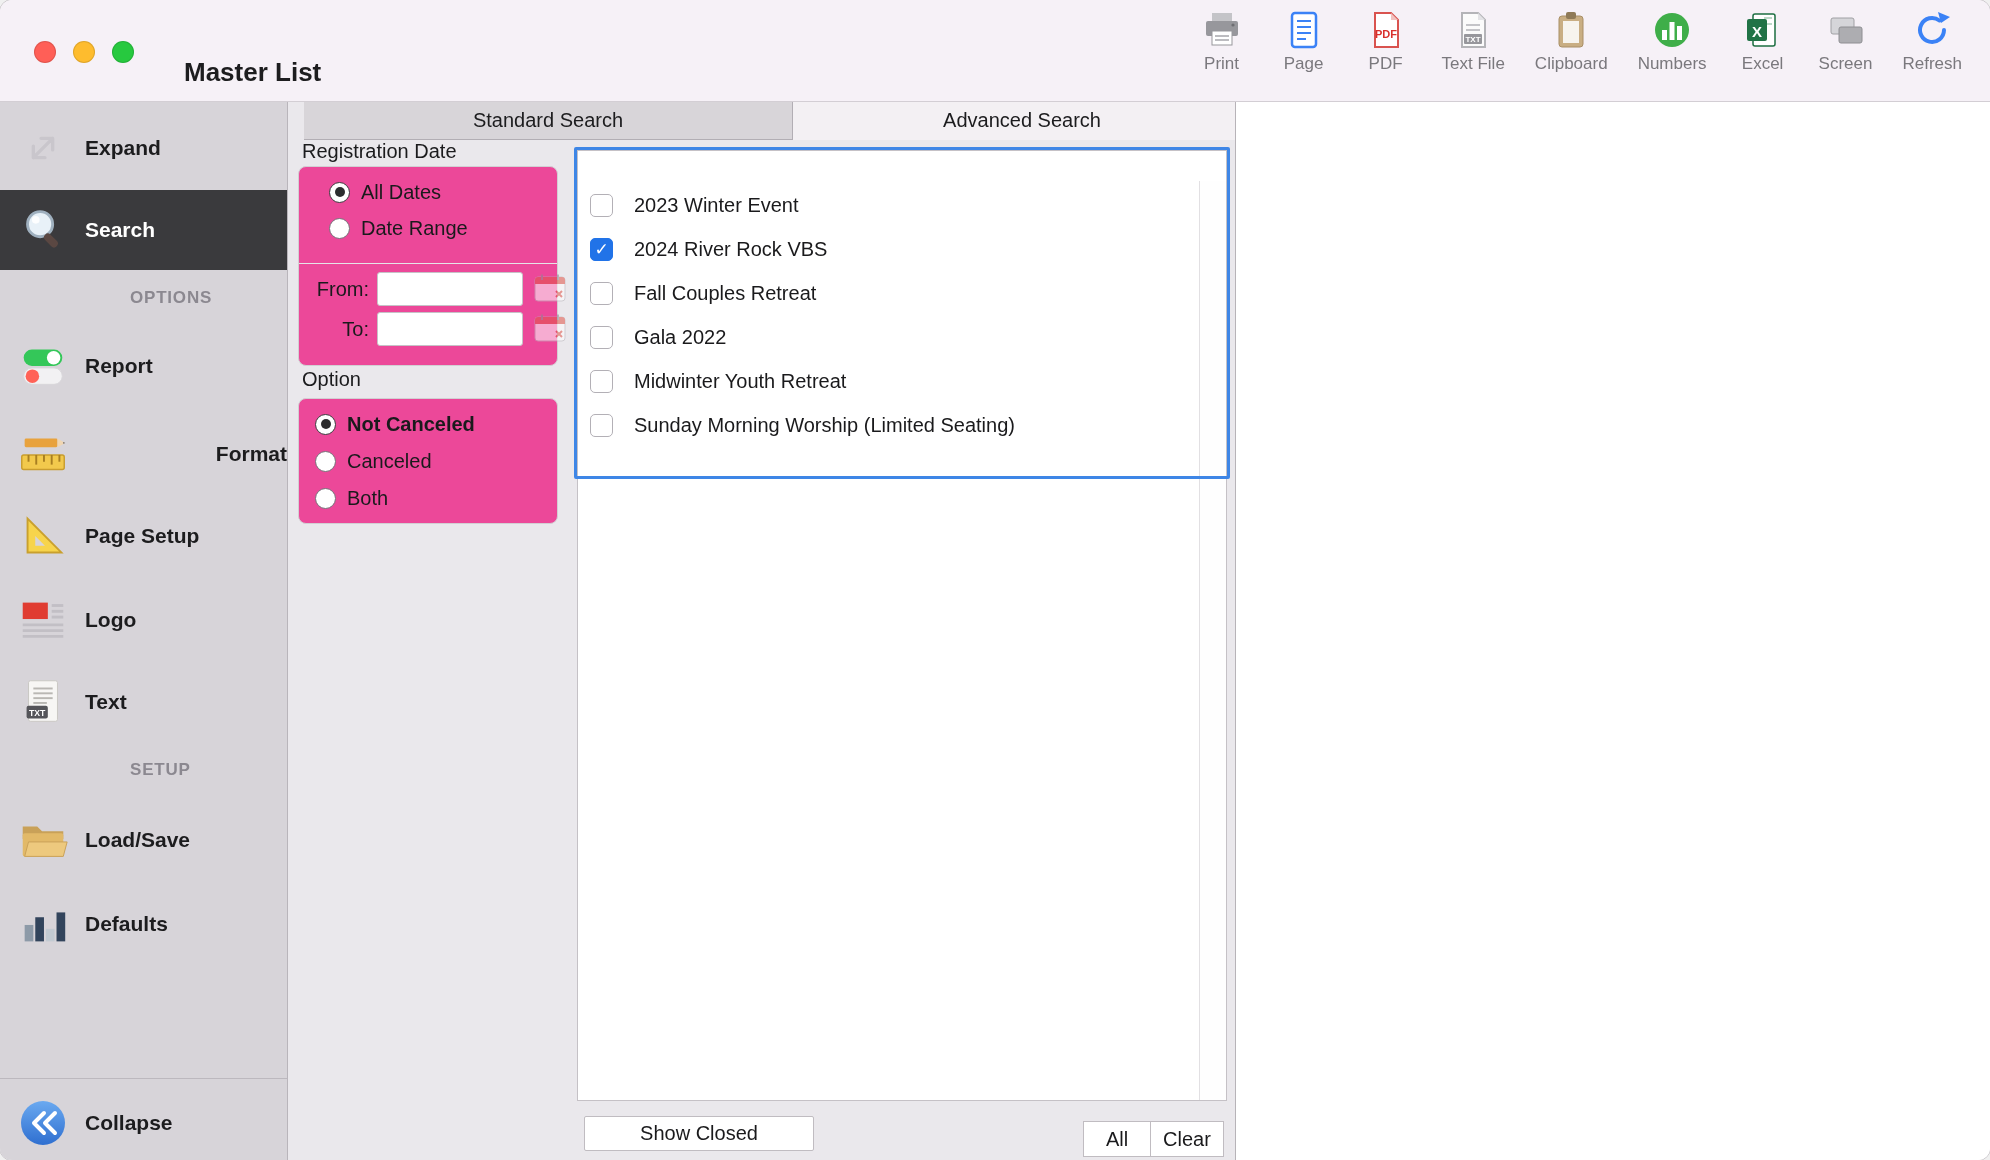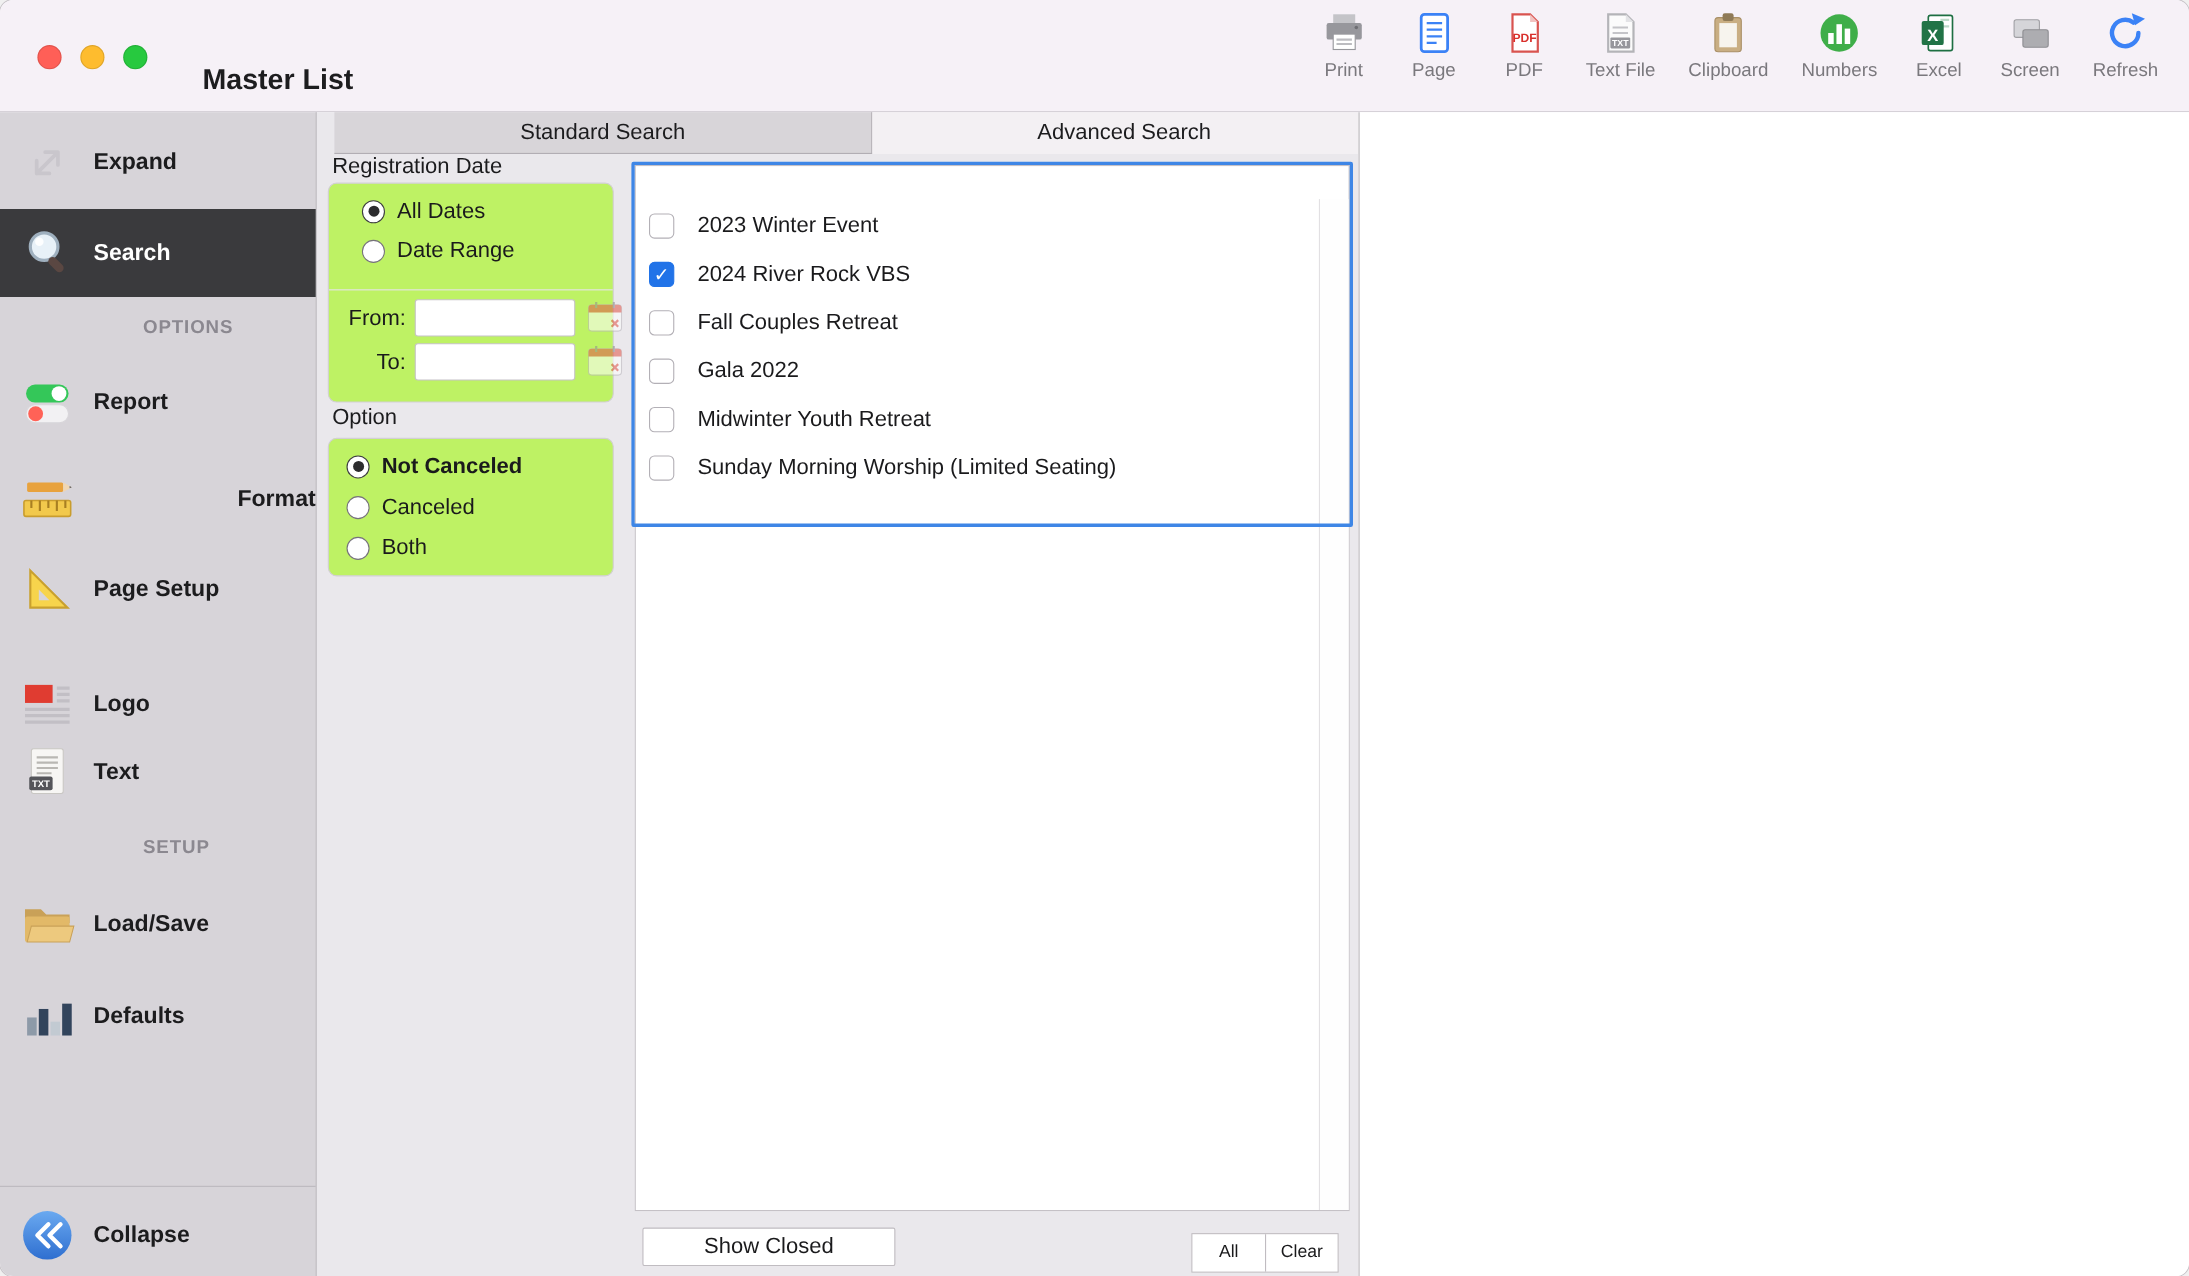--- a/index.html
+++ b/index.html
@@ -35,21 +35,21 @@
 
   
   .main{position:absolute;left:288px;top:102px;width:947px;height:1058px;background:#eae8ec;}
   .tabbar{position:absolute;left:16px;top:0;width:947px;height:38px;display:flex;}
   .tab{height:38px;display:flex;align-items:center;justify-content:center;font-size:20px;color:#1c1c1e;background:#d8d5d9;border-bottom:1px solid #b2aeb4;border-right:1px solid #b2aeb4;}
   .tab.t1{width:489px;}
   .tab.t2{width:458px;border-right:none;}
   .tab.active{background:#f3f0f3;border-bottom-color:transparent;}
 
   .group-title{position:absolute;font-size:20px;color:#1b1b1d;}
-  .gbox{position:absolute;left:10px;width:260px;background:#bef264;border:1px solid #d2cfd3;border-radius:8px;}
+  .gbox{position:absolute;left:10px;width:260px;background:#ec4899;border:1px solid #d2cfd3;border-radius:8px;}
   .box1{top:64px;height:200px;}
   .box2{top:296px;height:126px;}
   .radio-row{position:absolute;left:30px;display:flex;align-items:center;height:34px;gap:11px;}
   .radio{width:21px;height:21px;border:1.5px solid #76737a;border-radius:50%;background:#fff;flex:none;display:flex;align-items:center;justify-content:center;}
   .radio.on{border-color:#3c3c3f;}
   .radio.on::after{content:"";width:10px;height:10px;border-radius:50%;background:#2c2c2e;}
   .radio-label{font-size:20px;color:#1a1a1c;white-space:nowrap;}
   .box-sep{position:absolute;left:0;right:0;top:96px;border-top:1px solid #e6e4e7;}
   .date-row{position:absolute;left:8px;display:flex;align-items:center;height:36px;}
   .date-label{width:62px;text-align:right;margin-right:8px;font-size:20px;color:#1a1a1c;}
@@ -65,21 +65,21 @@
   .event-row{display:flex;align-items:center;height:44px;padding-left:12px;gap:21px;}
   .cb{width:23px;height:23px;border:1.5px solid #b3b0b6;border-radius:5px;background:#fff;flex:none;display:flex;align-items:center;justify-content:center;}
   .cb.on{background:#2173e8;border-color:#2173e8;}
   .cb.on::after{content:"✓";color:#fff;font-size:17px;font-weight:700;line-height:1;}
   .event-label{font-size:20px;color:#1a1a1c;white-space:nowrap;}
   .focus-ring{position:absolute;left:286px;top:45px;width:656px;height:332px;border:3px solid #3e86e6;border-radius:2px;pointer-events:none;z-index:5;}
 
   
   .show-closed{position:absolute;left:296px;top:1014px;width:230px;height:35px;background:#fff;border:1px solid #c0bcc1;border-radius:2px;font-size:20px;color:#1a1a1c;display:flex;align-items:center;justify-content:center;font-family:inherit;}
   .seg{position:absolute;left:795px;top:1019px;height:36px;display:flex;background:#fff;border:1px solid #c0bcc1;}
-  .seg-btn{min-width:66px;padding:0 12px;display:flex;align-items:center;justify-content:center;font-size:16px;color:#1a1a1c;background:transparent;border:none;font-family:inherit;}
+  .seg-btn{min-width:66px;padding:0 12px;display:flex;align-items:center;justify-content:center;font-size:20px;color:#1a1a1c;background:transparent;border:none;font-family:inherit;}
   .seg-btn + .seg-btn{border-left:1px solid #c0bcc1;}
 
   
   .results{position:absolute;left:1235px;top:102px;width:755px;height:1058px;background:#fff;border-left:1px solid #b7b3b8;}
 </style>
 </head>
 <body>
 
 <div class="window">
 
@@ -252,21 +252,21 @@
     <div class="side-item" style="top:392px;">
       <span class="side-icon">
         <svg viewBox="0 0 58 58">
             <path d="M13 11 V46 H48 Z" fill="#f7d44c" stroke="#c9a02e" stroke-width="2"></path>
             <path d="M21 29 V39 H31 Z" fill="#d7d4d9"></path>
           </svg>
       </span>
       <span class="side-label">Page Setup</span>
     </div>
 
-    <div class="side-item" style="top:496px;">
+    <div class="side-item" style="top:476px;">
       <span class="side-icon">
         <svg viewBox="0 0 58 58">
             <rect x="8" y="11" width="26" height="17" fill="#e03c31"></rect>
             <g stroke="#c2bfc5" stroke-width="3">
               <line x1="38" y1="14" x2="50" y2="14"></line>
               <line x1="38" y1="20" x2="50" y2="20"></line>
               <line x1="38" y1="26" x2="50" y2="26"></line>
               <line x1="8" y1="34" x2="50" y2="34"></line>
               <line x1="8" y1="40" x2="50" y2="40"></line>
               <line x1="8" y1="46" x2="50" y2="46"></line>

